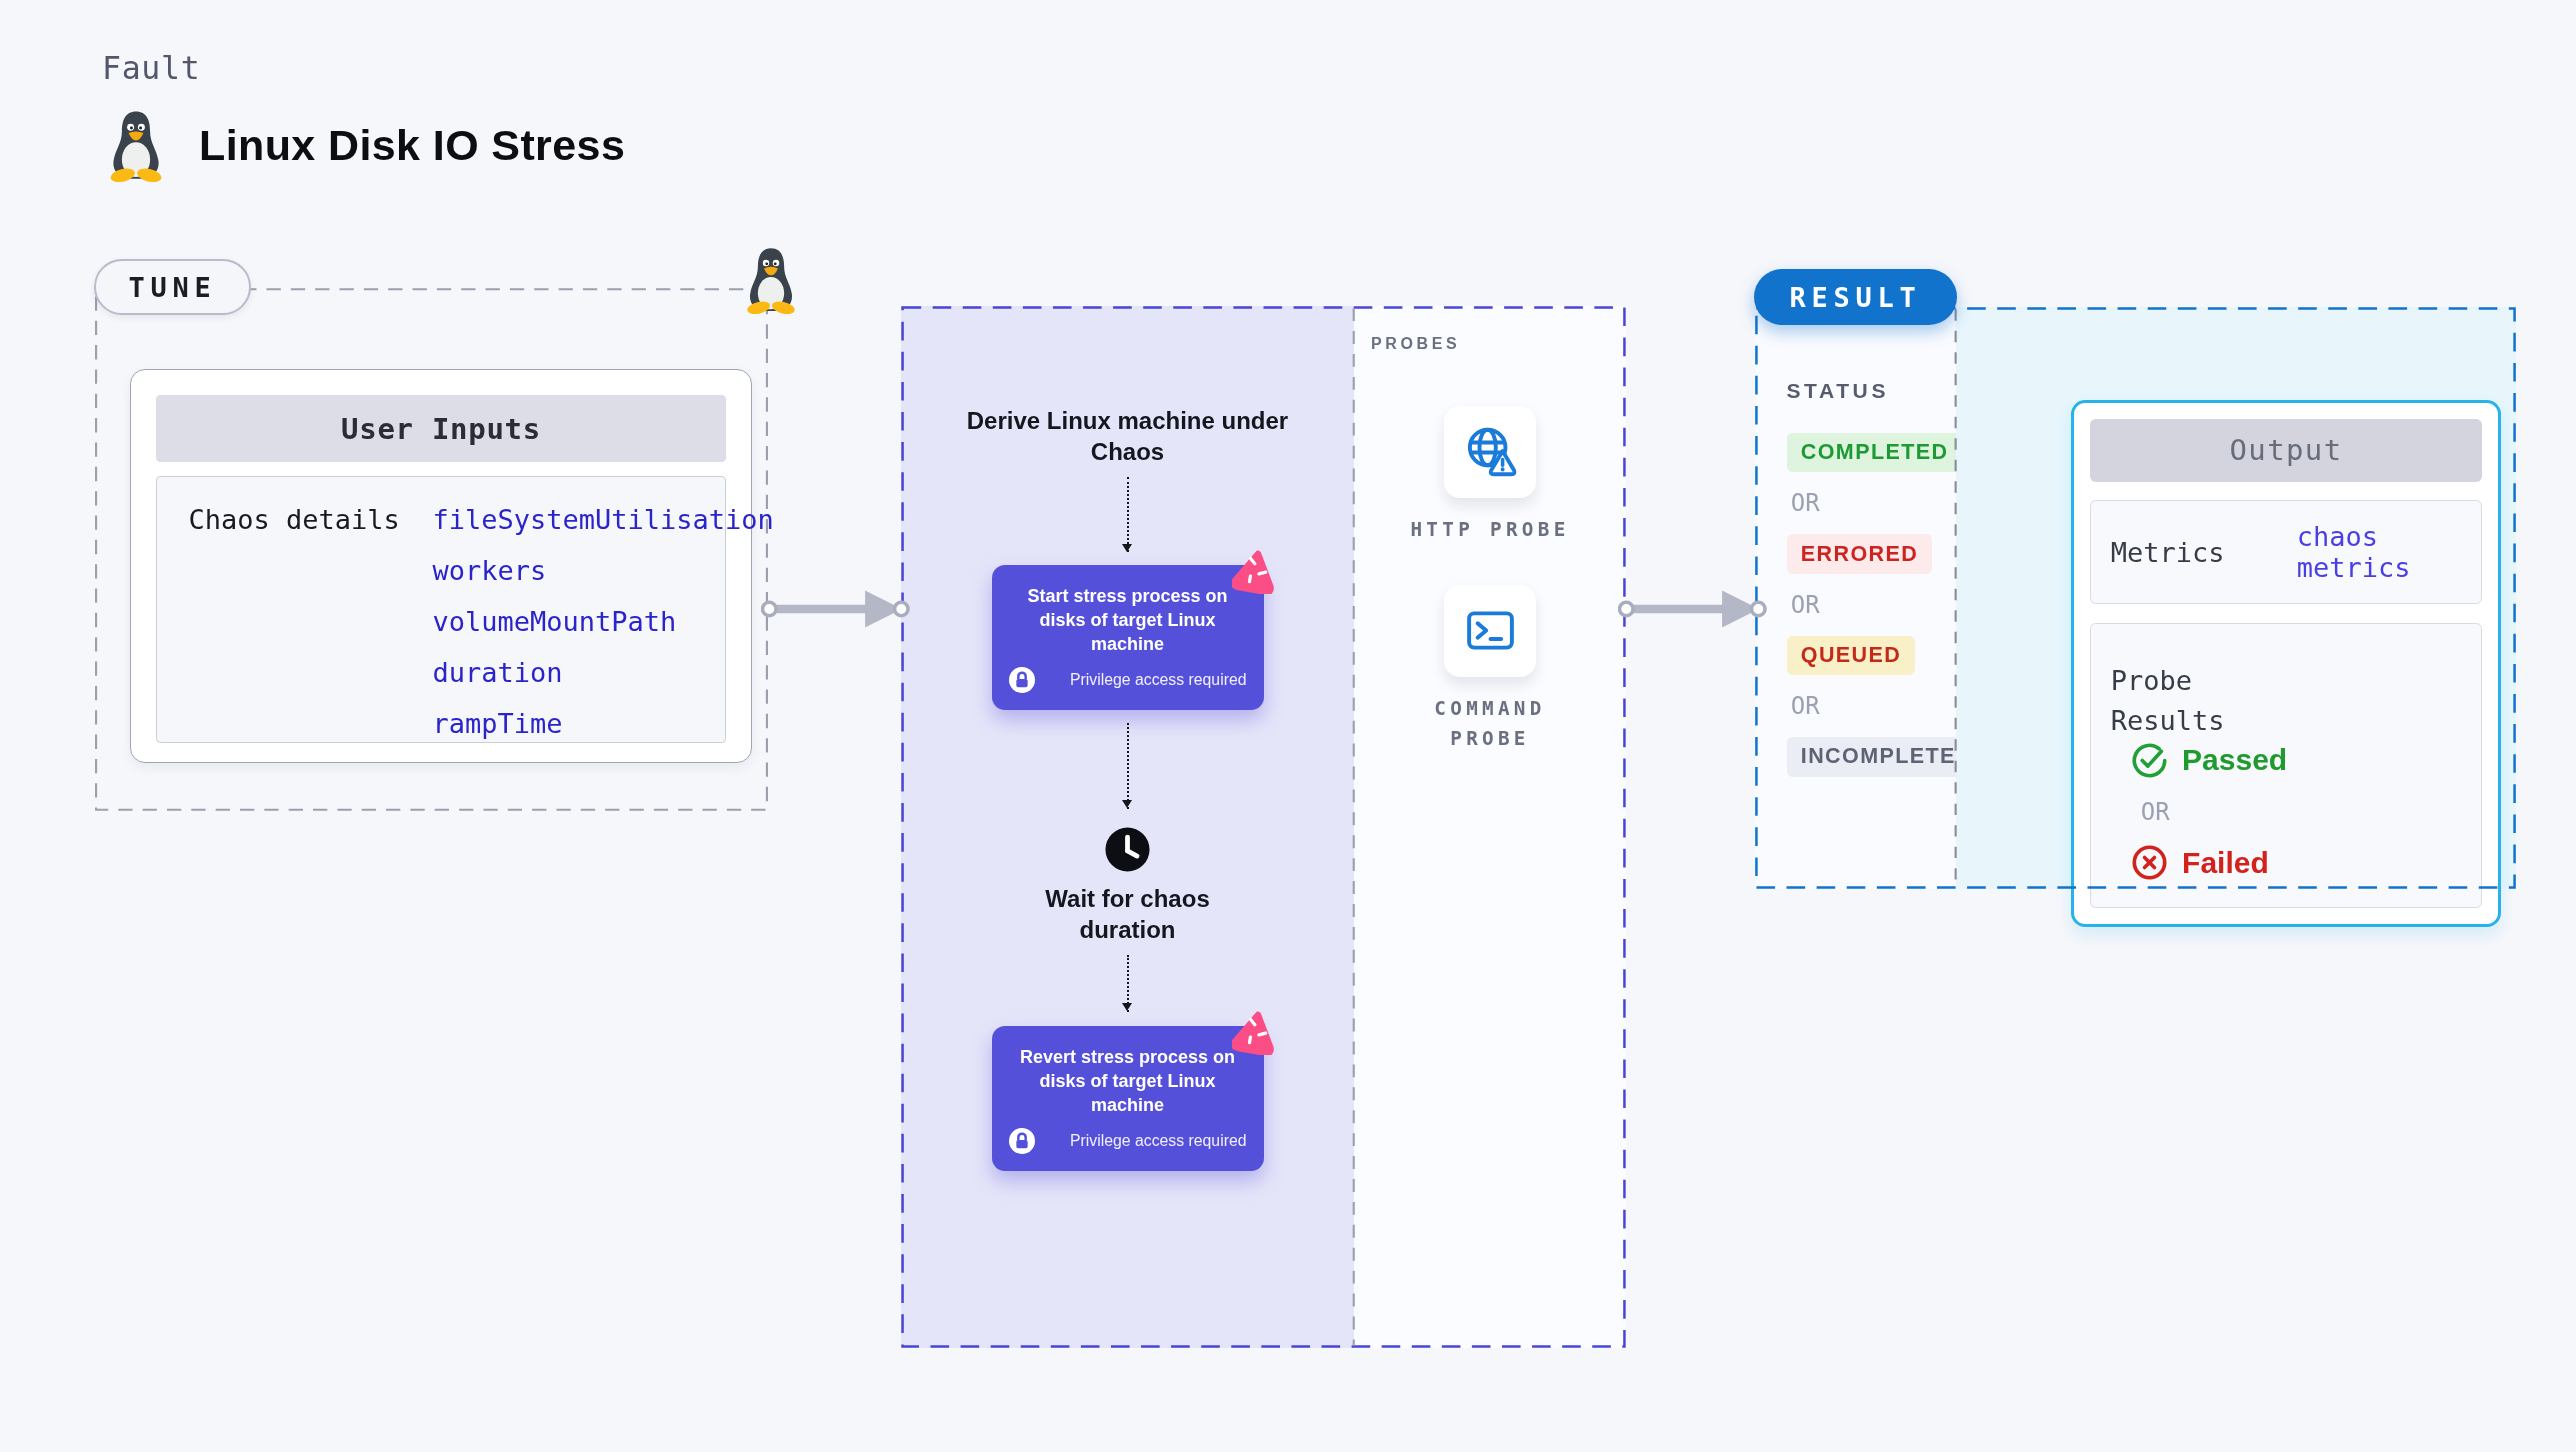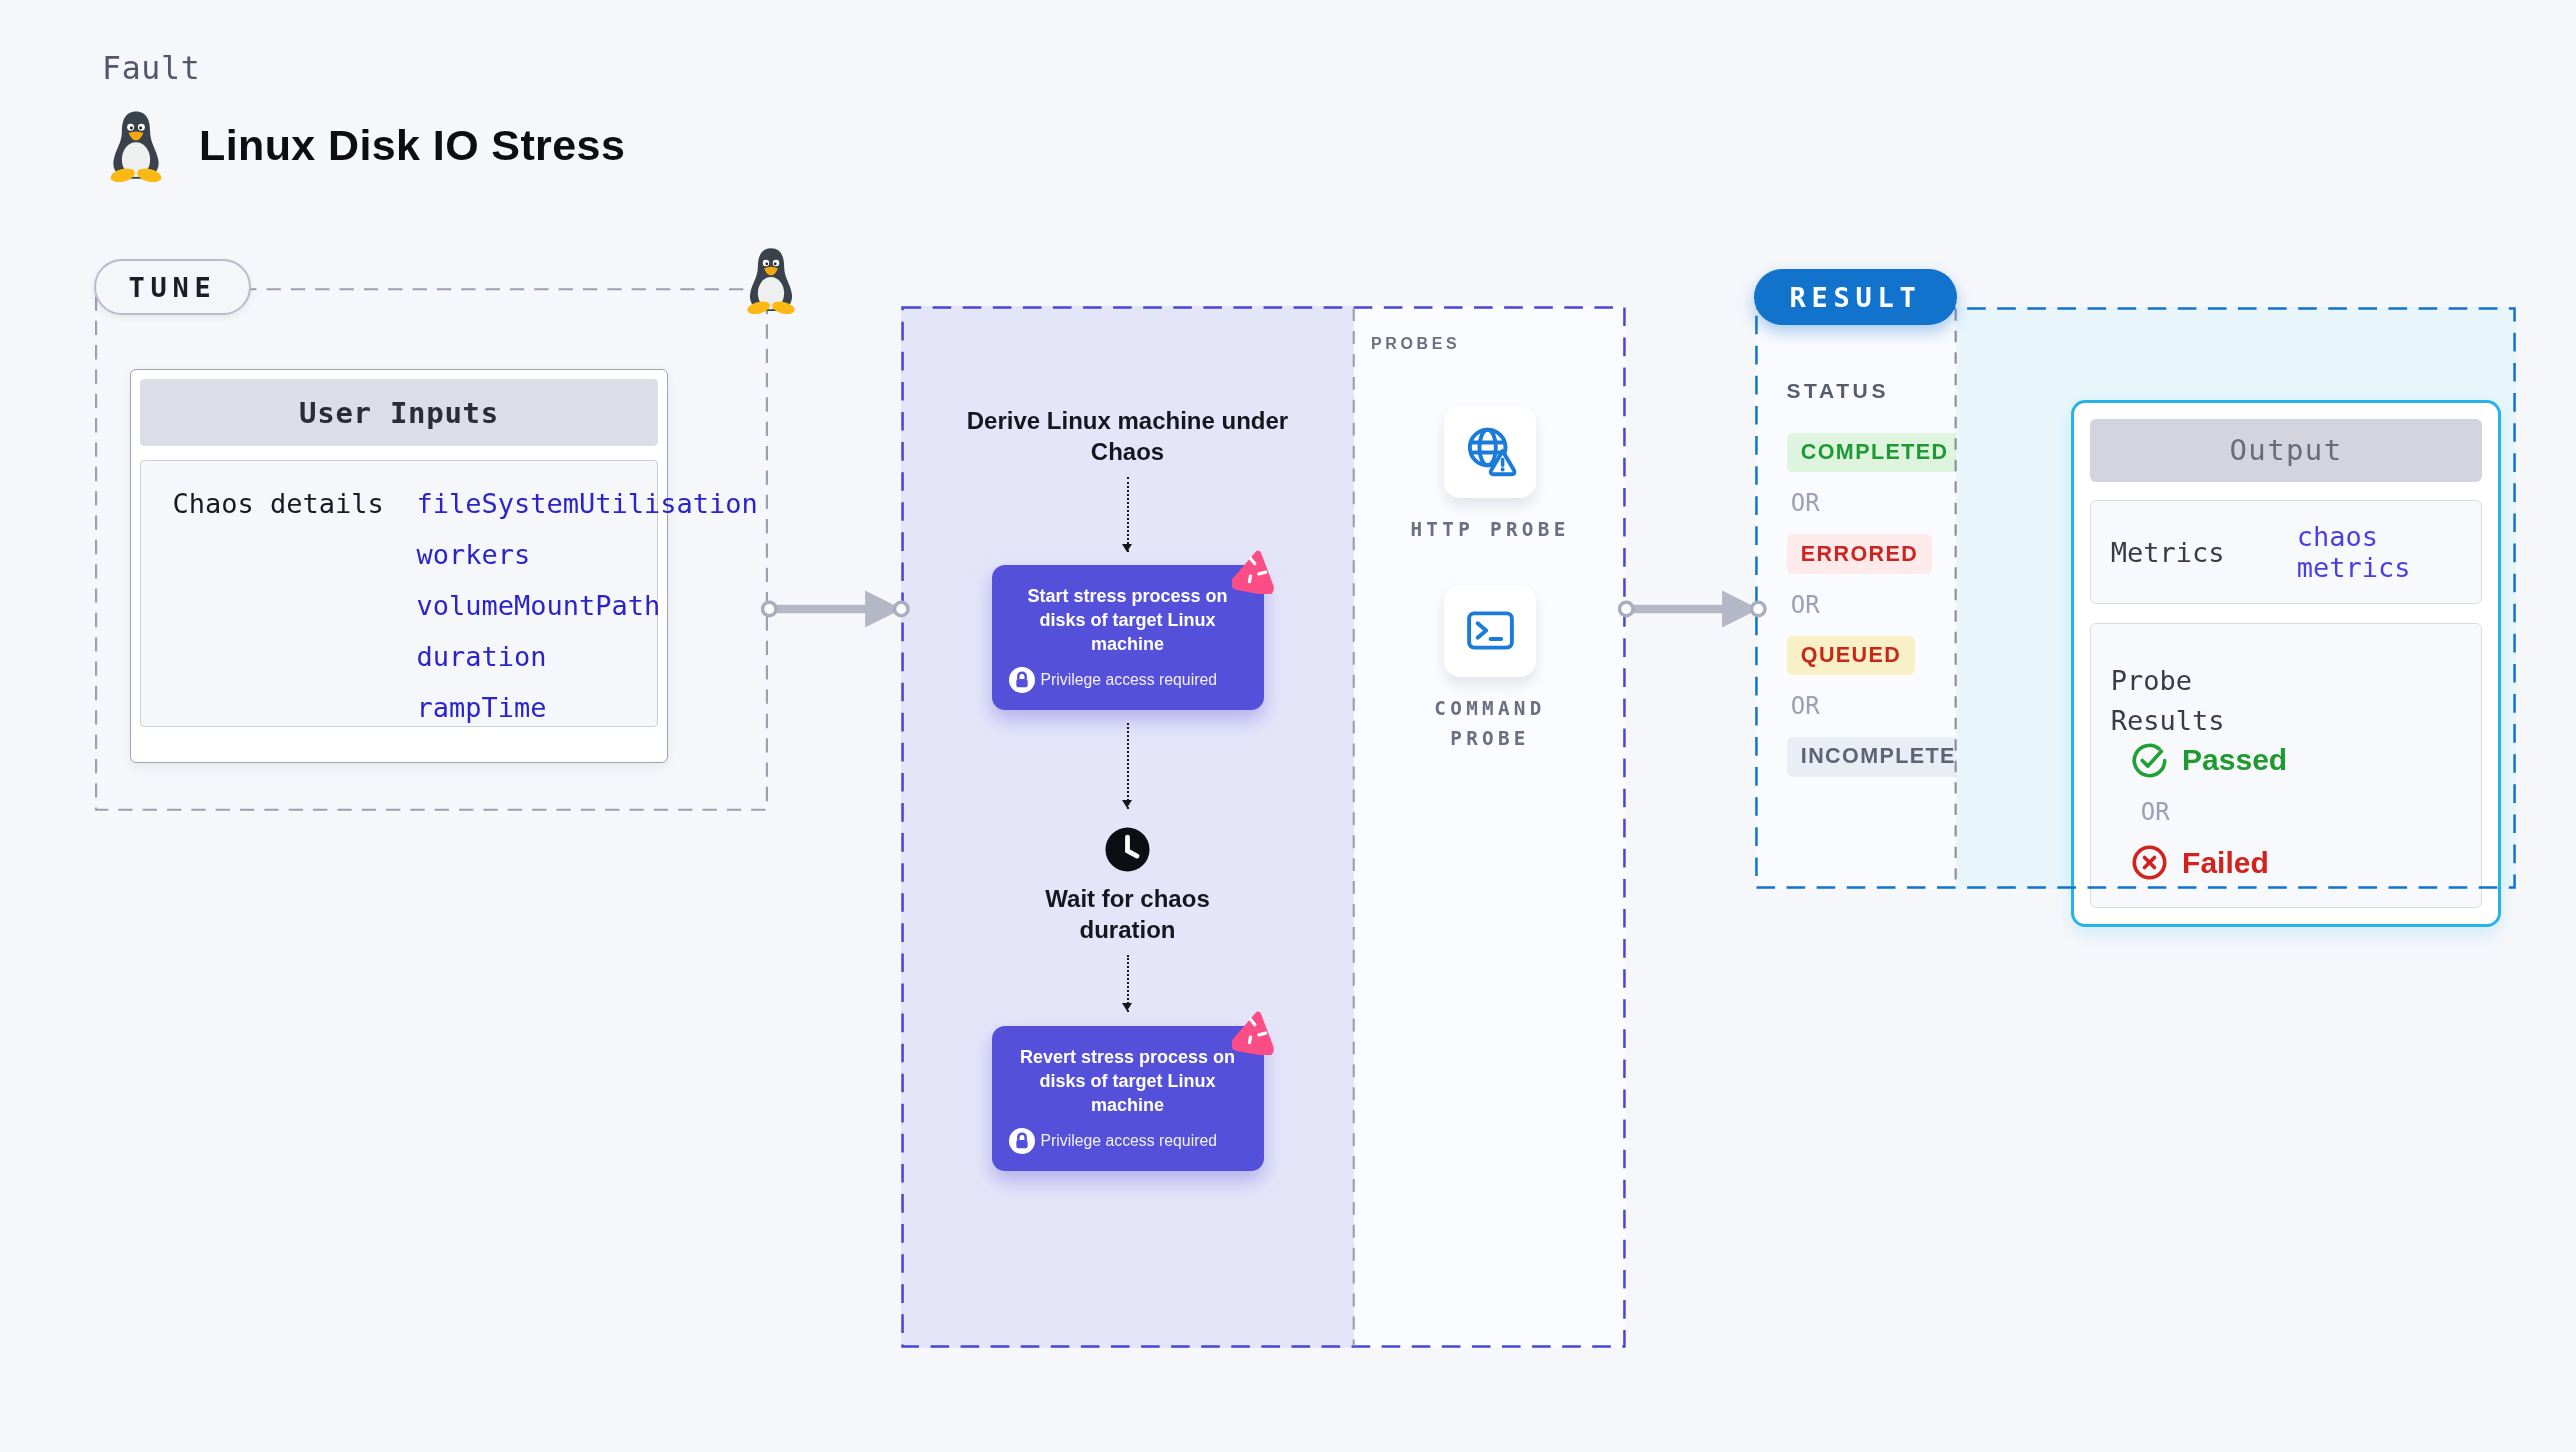--- a/index.html
+++ b/index.html
@@ -32,22 +32,22 @@
   }
 
   
   .tune-section{ left:95px; top:288px; width:673px; height:523px; }
   .pill-tune{
     left:-1.4px; top:-29px; height:56px; padding:0 33px;
     background:#f5f6fa; border:2.1px solid #b8bbca; color:#1b1d25;
     box-shadow:0 2.9px 7.2px rgba(40,45,70,.08);
   }
   .ui-card{
-    position:absolute; left:35px; top:81px; width:538px; height:394px;
-    background:#fff; border:1.4px solid #a0a5b2; border-radius:6px; padding:9px;
+    position:absolute; left:35px; top:81px; width:622px; height:394px;
+    background:#fff; border:1.4px solid #a0a5b2; border-radius:15px; padding:25px;
     box-shadow:0 4.3px 11.5px rgba(30,35,60,.06);
   }
   .ui-head{
     height:67px; background:#dcdde7; border-radius:4.3px;
     display:flex; align-items:center; justify-content:center;
     font-family:"DejaVu Sans Mono","Liberation Mono",monospace;
     font-size:29px; font-weight:bold; color:#2a2d38; letter-spacing:0.7px;
   }
   .ui-body{
     margin-top:14.3px; height:267px; background:#f6f7fb;
@@ -87,21 +87,21 @@
   }
   .v1{ height:75px; margin:10px 0 13px; }
   .v2{ height:86px; margin:13px 0 14.3px; }
   .v3{ height:57px; margin:10px 0 14.3px; }
   .action-box{
     position:relative; width:272px; background:#5550d9; border-radius:13px;
     padding:20px 17px 17px; text-align:center;
     box-shadow:0 10px 20px rgba(85,80,217,.35);
   }
   .action-title{ color:#fff; font-size:18px; font-weight:800; line-height:1.32; }
-  .priv-badge{ margin-top:10px; display:flex; align-items:center; justify-content:flex-start; gap:6px; }
+  .priv-badge{ margin-top:10px; display:flex; align-items:center; justify-content:space-between; gap:13px; }
   .priv-badge .lock-wrap{ width:26px; height:26px; flex:none; }
   .priv-text{ color:#f0f0fe; font-size:15.8px; font-weight:500; }
   .pink-icon{ position:absolute; top:-17px; right:-14.3px; width:46px; height:46px; }
   .clock-icon{ width:47px; height:47px; margin:2.9px 0 10px; }
 
   .probes-label{
     position:absolute; left:17px; top:29px; font-size:16px; font-weight:bold;
     letter-spacing:3.6px; color:#6a7080;
   }
   .probe-cards{ position:absolute; left:0; right:0; top:100px; display:flex; flex-direction:column; align-items:center; }

